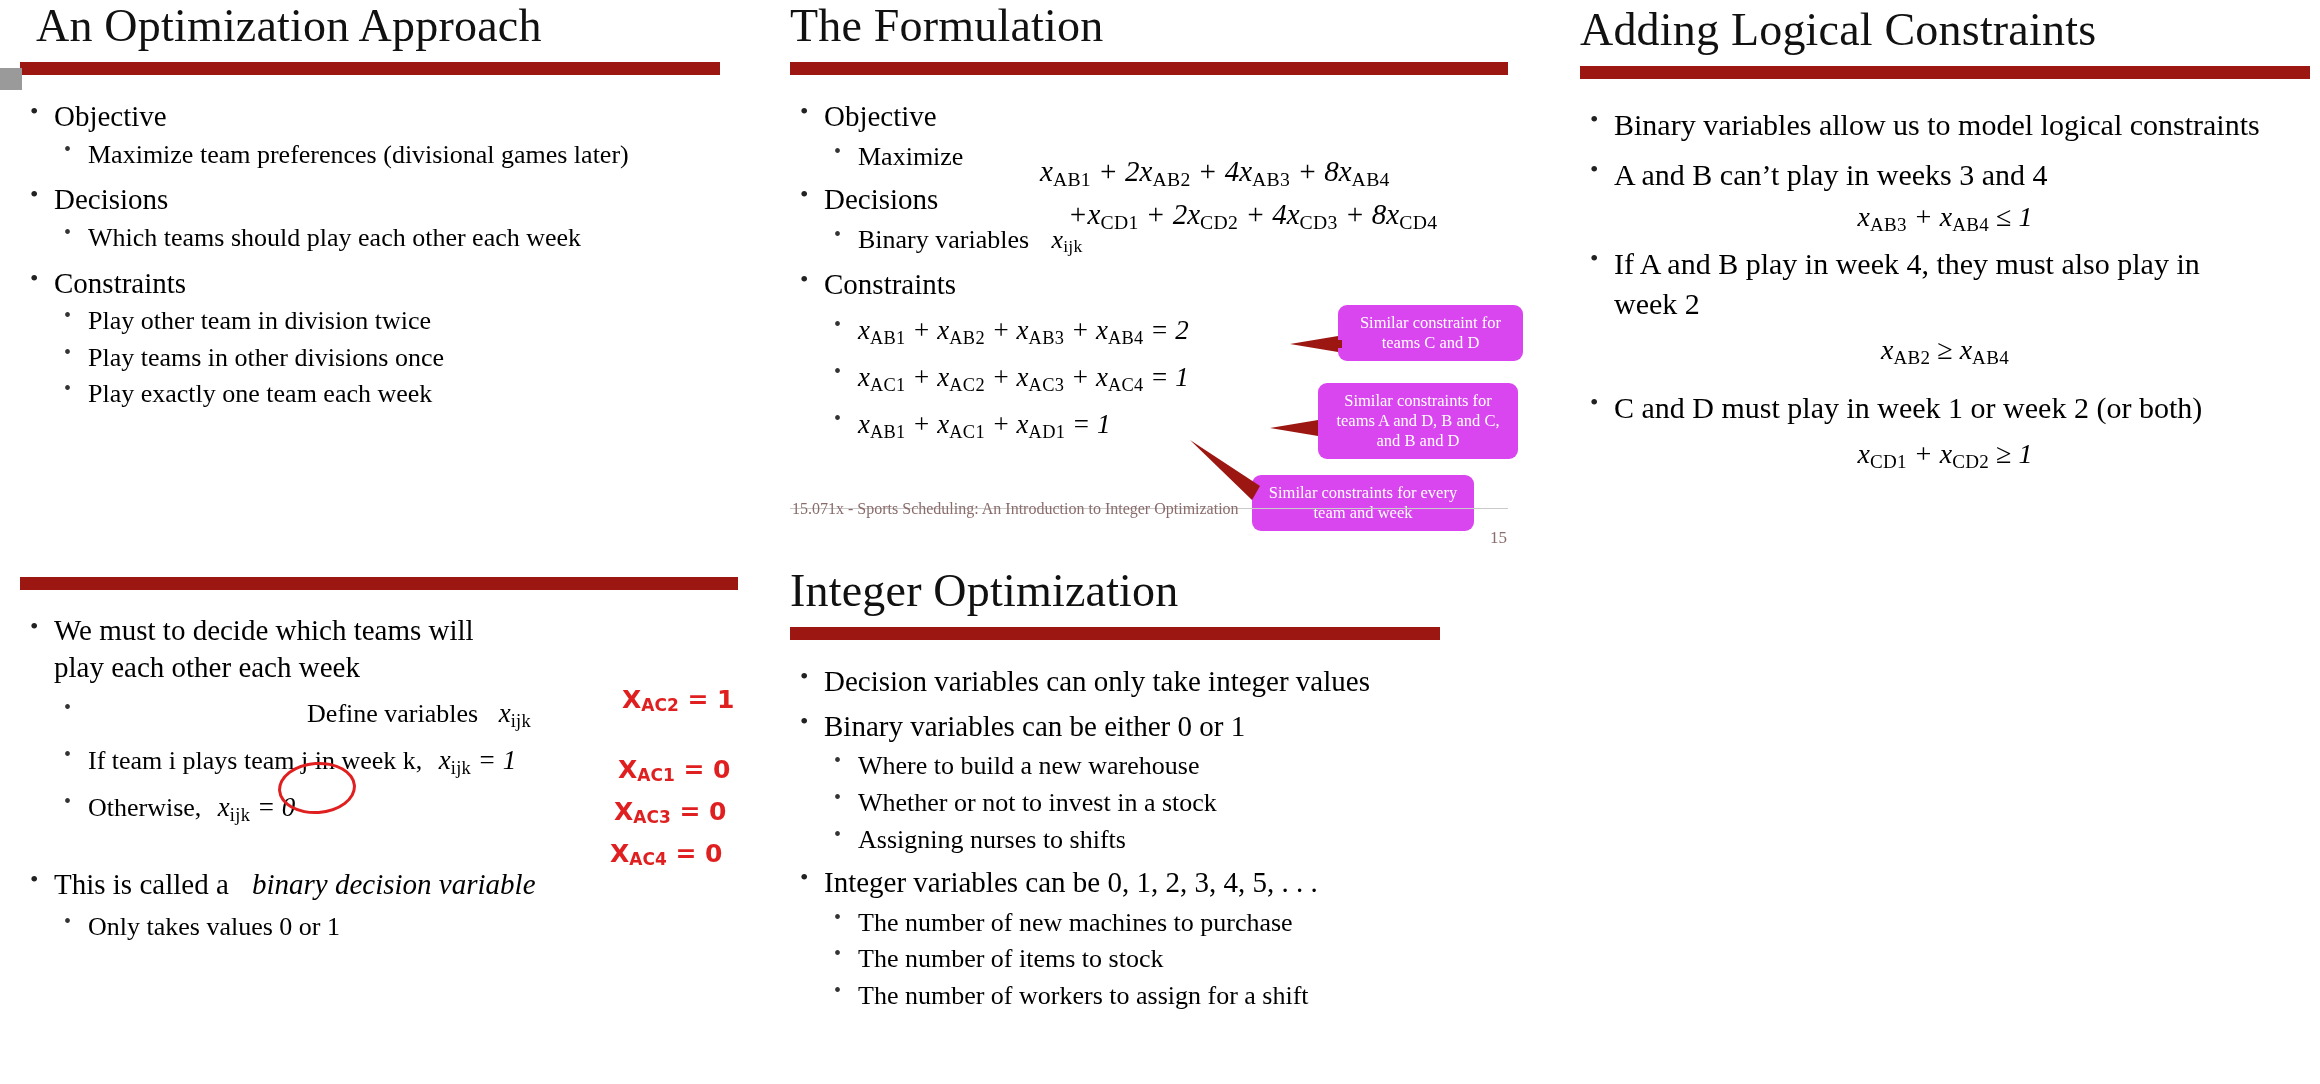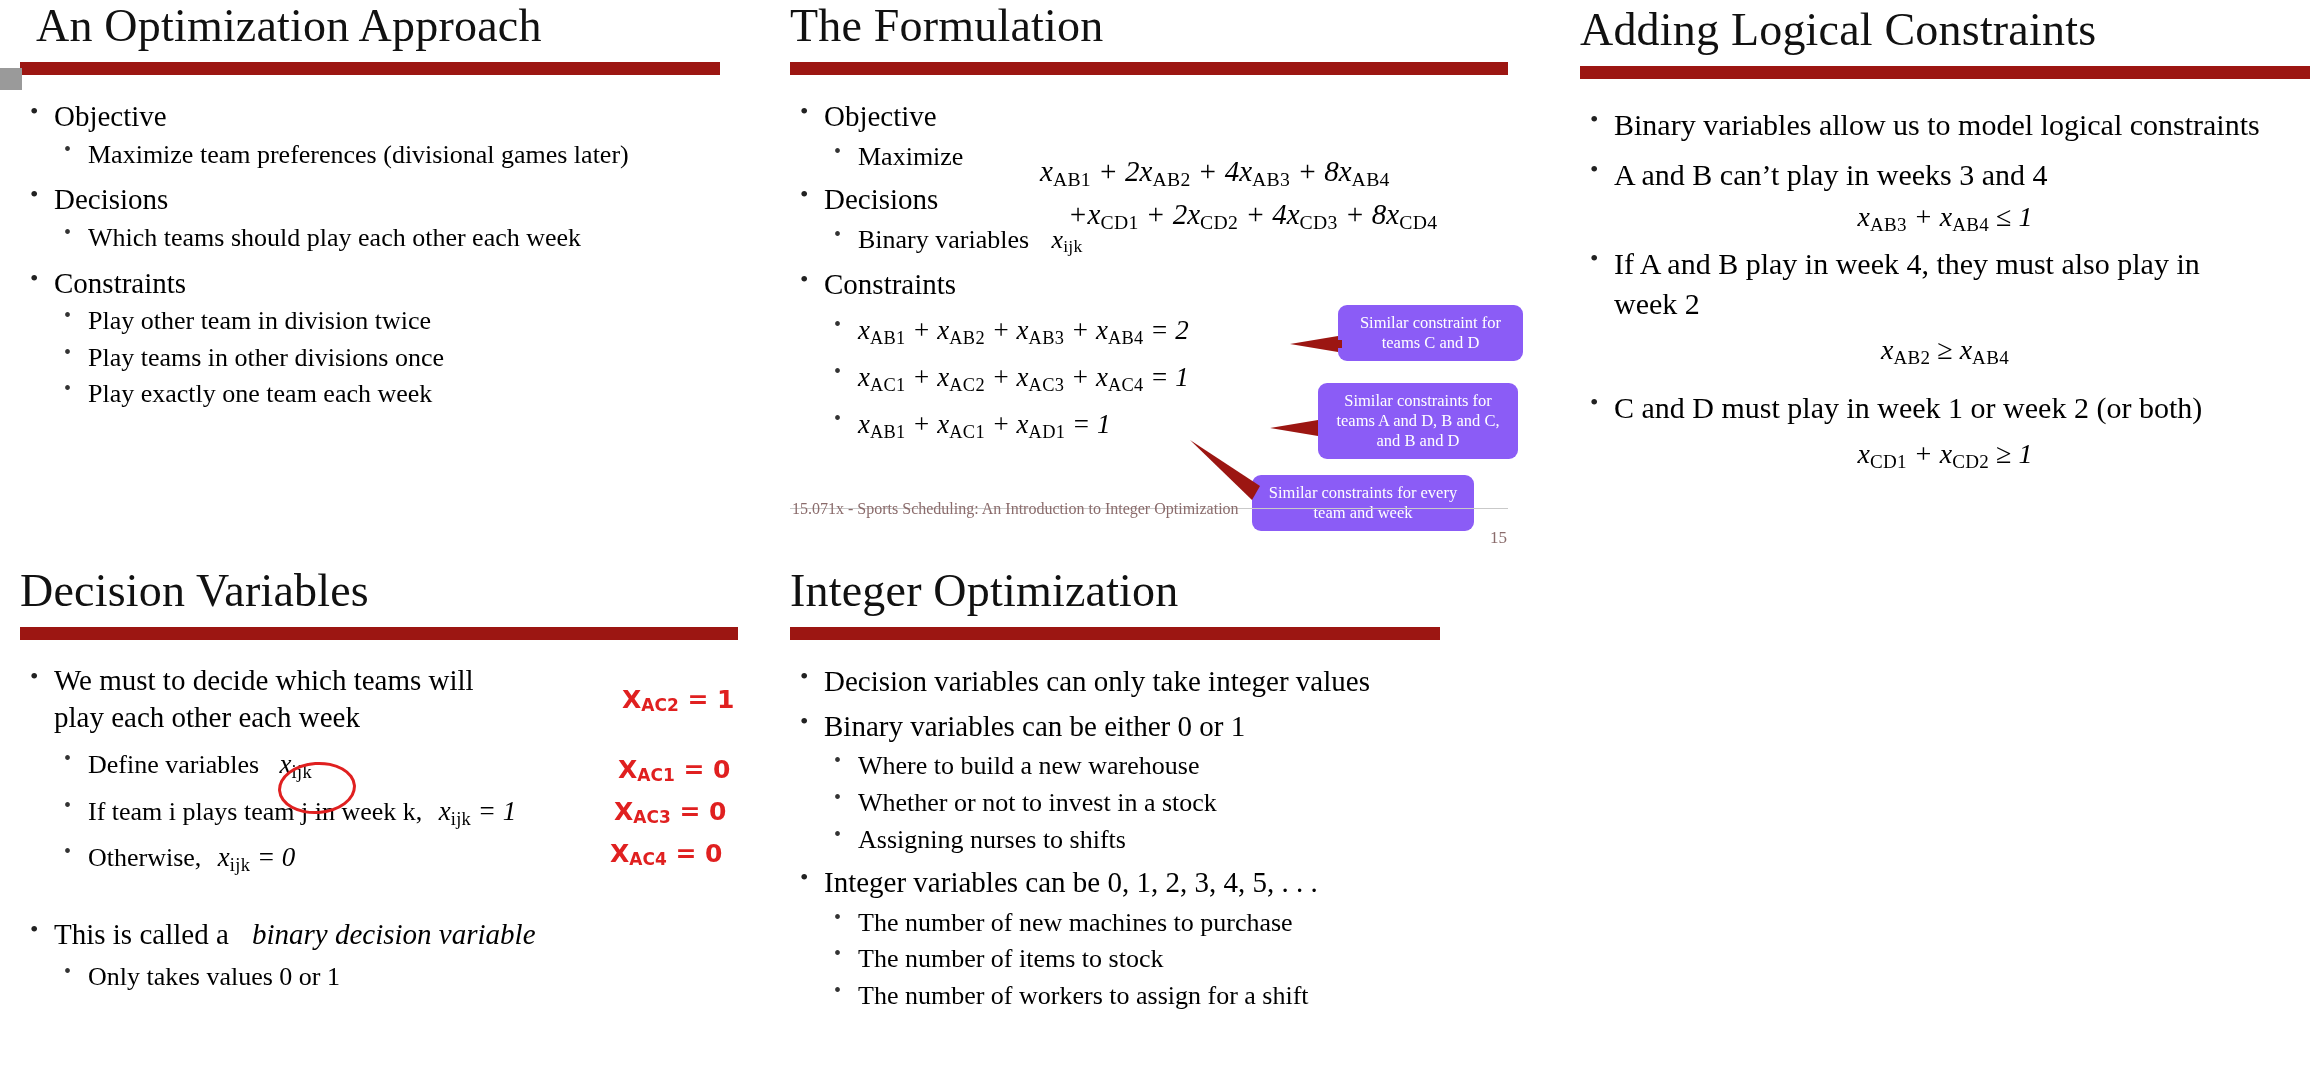--- a/index.html
+++ b/index.html
@@ -82,21 +82,21 @@
     letter-spacing: 0.3px;
   }
   .center-math {
     text-align: center;
     font-size: 28px;
     font-style: italic;
     margin: 6px 0 8px 0;
   }
   .callout {
     position: absolute;
-    background: #8b5cf6;
+    background: #d946ef;
     color: #ffffff;
     font-family: "Liberation Serif", serif;
     font-size: 16.5px;
     line-height: 1.22;
     text-align: center;
     border-radius: 9px;
     padding: 8px 10px;
     box-sizing: border-box;
   }
   .footer {
@@ -235,26 +235,25 @@
         x<span class="sub">AB2</span> ≥ x<span class="sub">AB4</span>
       </div>
       <div class="b1" style="font-size:30px; margin-top:20px;">C and D must play in week 1 or week 2 (or both)</div>
       <div class="center-math" style="margin-top:10px;">
         x<span class="sub">CD1</span> + x<span class="sub">CD2</span> ≥ 1
       </div>
     </div>
   </div>
 
   <div class="slide" style="left:10px; top:565px; width:740px; height:520px;">
-    <div class="slide-title" style="margin-left:10px; margin-top:2px;">Decision Variables</div>
     <div class="title-rule" style="margin-left:10px; width:718px; margin-top:12px;"></div>
 
     <div class="bullets" style="margin-left:10px; margin-top:22px;">
       <div class="b1" style="padding-right:260px; line-height:1.28;">We must to decide which teams will play each other each week</div>
-      <div class="b2" style="margin-top:10px;">
+      <div class="b2" style="margin-top:10px;text-align:center;">
         <span>Define variables</span>
         <span class="math" style="margin-left:14px; font-size:27px;">x<span class="sub">ijk</span></span>
       </div>
       <div class="b2" style="margin-top:10px;">
         <span>If team i plays team j in week k,</span>
         <span class="math" style="margin-left:10px; font-size:27px;">x<span class="sub">ijk</span> = 1</span>
       </div>
       <div class="b2" style="margin-top:10px;">
         <span>Otherwise,</span>
         <span class="math" style="margin-left:10px; font-size:27px;">x<span class="sub">ijk</span> = 0</span>

